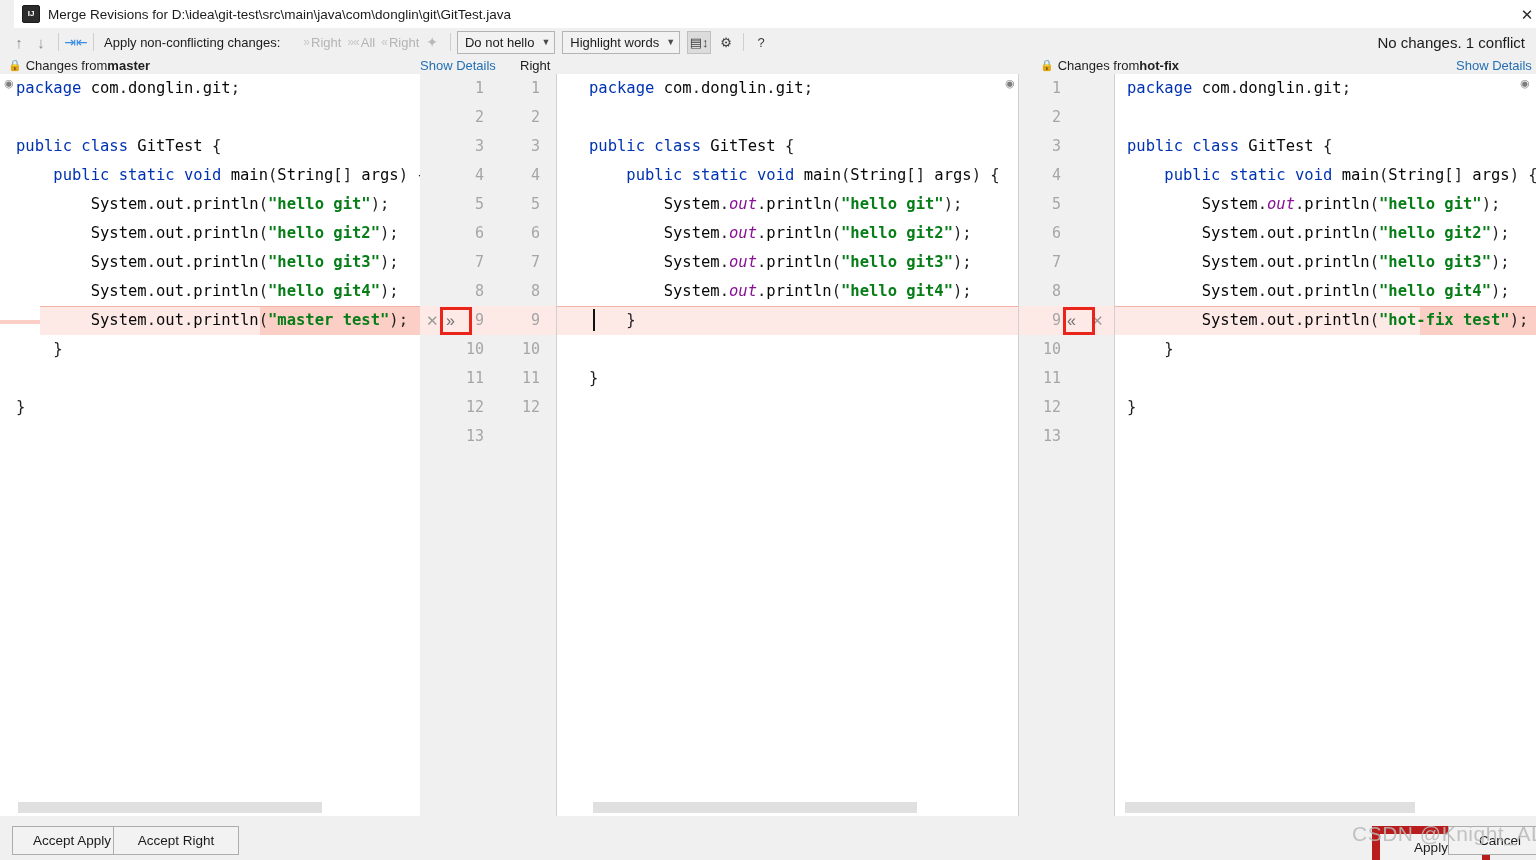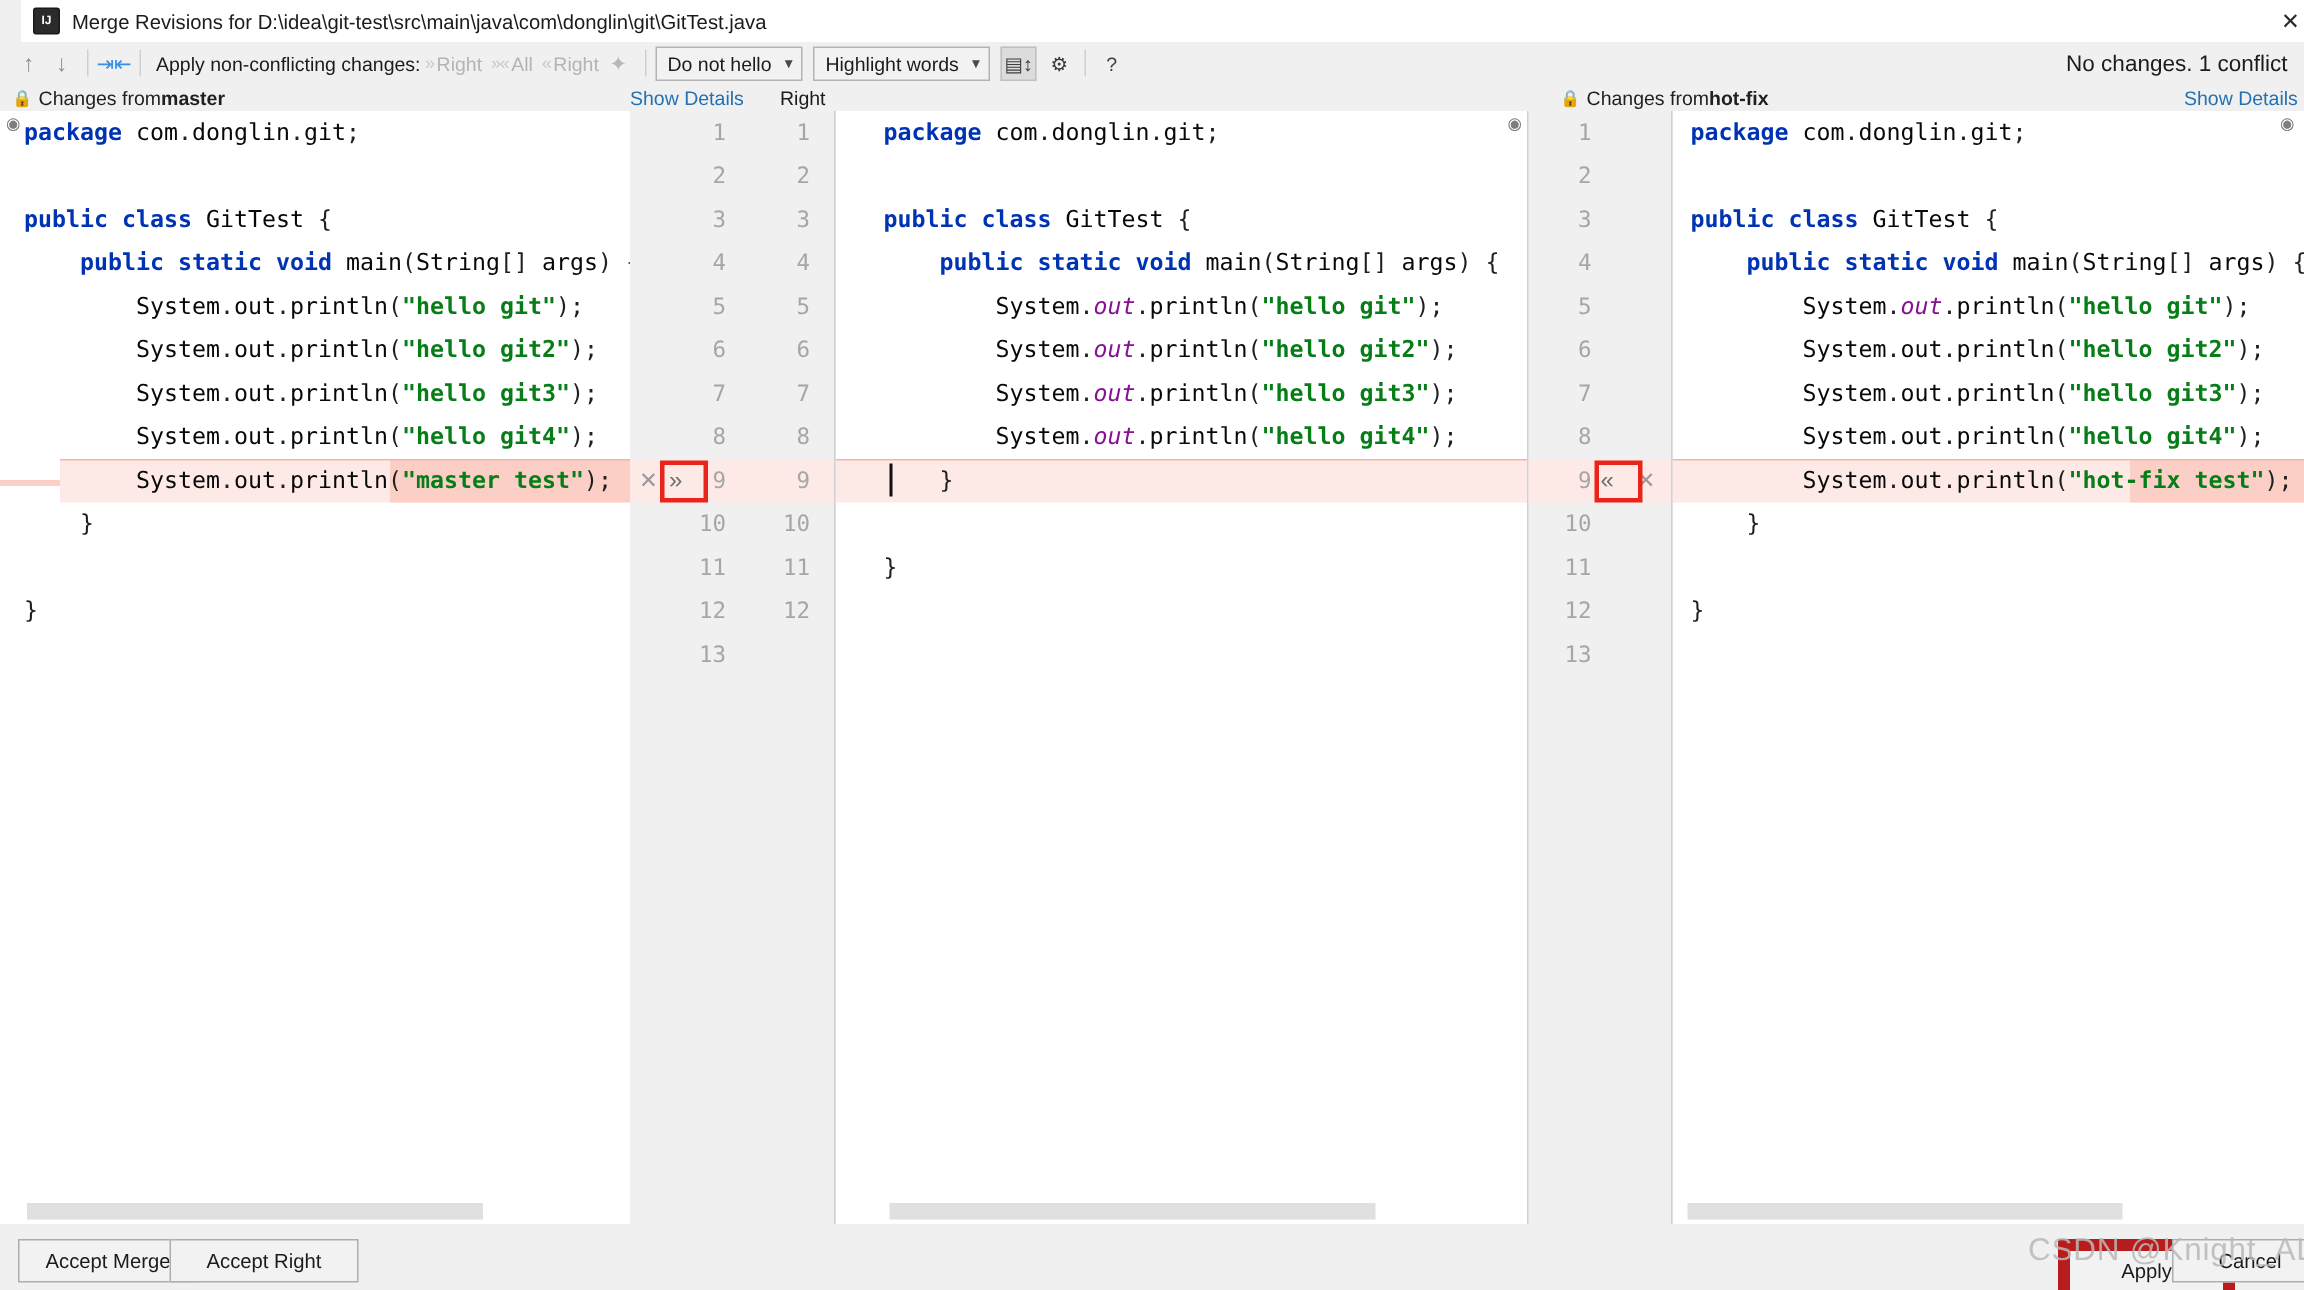--- a/index.html
+++ b/index.html
@@ -41,21 +41,21 @@
   .toolbar {
     position:absolute; left:0; top:28px; width:1536px; height:28px;
     background:#f0f0f0; display:flex; align-items:center;
   }
   .tb-icon {
     width:22px; height:22px; display:flex; align-items:center; justify-content:center;
     color:#8f8f8f; font-size:15px; line-height:1;
   }
   .tb-icon.first { margin-left:8px; }
   .tb-sep { width:1px; height:18px; background:#cfcfcf; margin:0 6px; }
-  .tb-label { font-size:13px; color:#1b1b1b; margin:0 0 0 4px; white-space:nowrap; }
+  .tb-label { font-size:13px; color:#1b1b1b; margin:0 20px 0 4px; white-space:nowrap; }
   .tb-link {
     font-size:13px; color:#b4b4b4; margin:0 3px; white-space:nowrap;
     display:flex; align-items:center; gap:2px;
   }
   .chev { color:#c8c8c8; font-size:12px; letter-spacing:-1px; }
   .magic { color:#b8b8b8; font-size:14px; margin:0 6px 0 4px; }
   .combo {
     height:21px; border:1px solid #b4b4b4; background:#f2f2f2;
     display:flex; align-items:center; padding:0 4px 0 7px;
     font-size:13px; color:#1b1b1b; margin-right:7px; white-space:nowrap;
@@ -92,21 +92,21 @@
   .vsep { position:absolute; top:0; width:1px; height:742px; background:#d0d0d0; }
 
   
   .code {
     position:absolute; top:0; left:0;
     font-family:"DejaVu Sans Mono", monospace;
     font-size:15.5px; line-height:29px;
     white-space:pre;
   }
   .code .ln { height:29px; }
-  .kw   { color:#0033b3; font-weight:bold; }
+  .kw   { color:#0033b3; font-weight:normal; }
   .str  { color:#067d17; font-weight:bold; }
   .fld  { color:#871094; font-style:italic; }
   .plain{ color:#080808; }
 
   
   .lnums {
     position:absolute; top:0;
     font-family:"DejaVu Sans Mono", monospace;
     font-size:15px; line-height:29px; color:#a6a6a6; text-align:right;
   }
@@ -315,21 +315,21 @@
       <div class="code" id="right-code" style="left:12px; top:0;"><div class="ln"><span class="kw">package</span> <span class="plain">com</span>.<span class="plain">donglin</span>.<span class="plain">git</span>;</div><div class="ln"></div><div class="ln"><span class="kw">public</span> <span class="kw">class</span> <span class="plain">GitTest</span> {</div><div class="ln">    <span class="kw">public</span> <span class="kw">static</span> <span class="kw">void</span> <span class="plain">main</span>(<span class="plain">String</span>[] <span class="plain">args</span>) {</div><div class="ln">        <span class="plain">System</span>.<span class="fld">out</span>.<span class="plain">println</span>(<span class="str">"hello git"</span>);</div><div class="ln">        <span class="plain">System</span>.<span class="plain">out</span>.<span class="plain">println</span>(<span class="str">"hello git2"</span>);</div><div class="ln">        <span class="plain">System</span>.<span class="plain">out</span>.<span class="plain">println</span>(<span class="str">"hello git3"</span>);</div><div class="ln">        <span class="plain">System</span>.<span class="plain">out</span>.<span class="plain">println</span>(<span class="str">"hello git4"</span>);</div><div class="ln">        <span class="plain">System</span>.<span class="plain">out</span>.<span class="plain">println</span>(<span class="str">"hot-fix test"</span>);</div><div class="ln">    }</div><div class="ln"></div><div class="ln">}</div></div>
 
       <div class="hscroll" style="left:10px; top:728px; width:290px;"></div>
     </div>
 
     <div class="vsep" style="left:556px;"></div>
     <div class="vsep" style="left:1114px;"></div>
   </div>
 
   <div class="bottombar">
-    <div class="btn" style="left:12px; width:94px;">Accept Merge</div>
+    <div class="btn" style="left:12px; width:94px;">Accept Apply</div>
     <div class="btn" style="left:113px; width:100px;">Accept Right</div>
     <div class="btn primary" style="left:1372px; width:78px;">Apply</div>
     <div class="btn" style="left:1448px; width:78px;">Cancel</div>
   </div>
 
   <div class="watermark">CSDN @Knight_AL</div>
 
 </div>
 
 </body></html>

